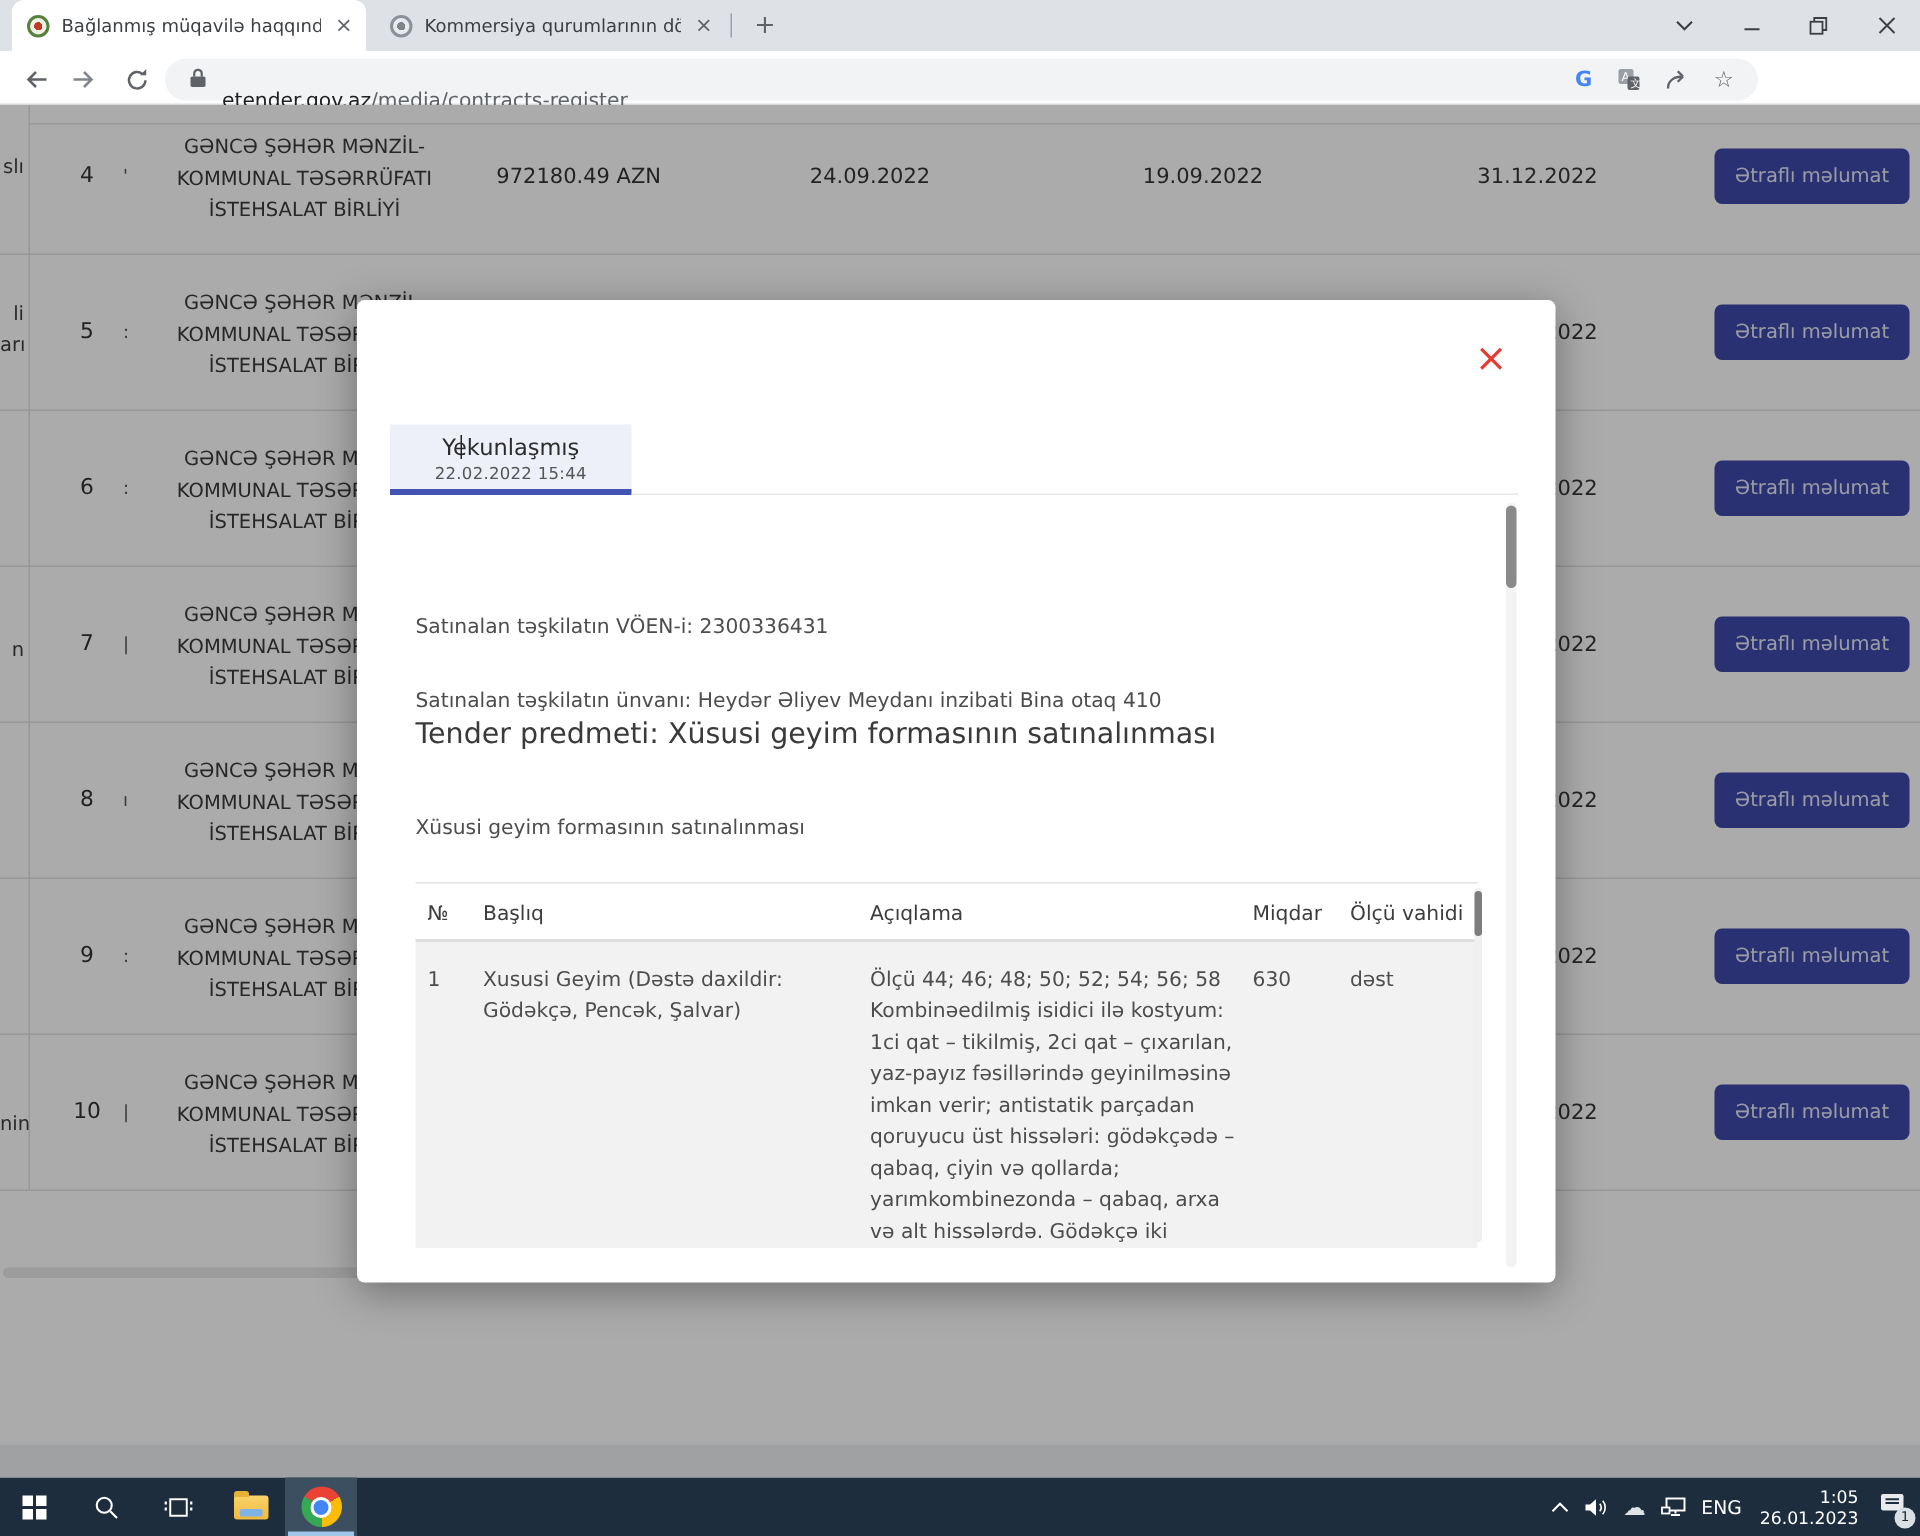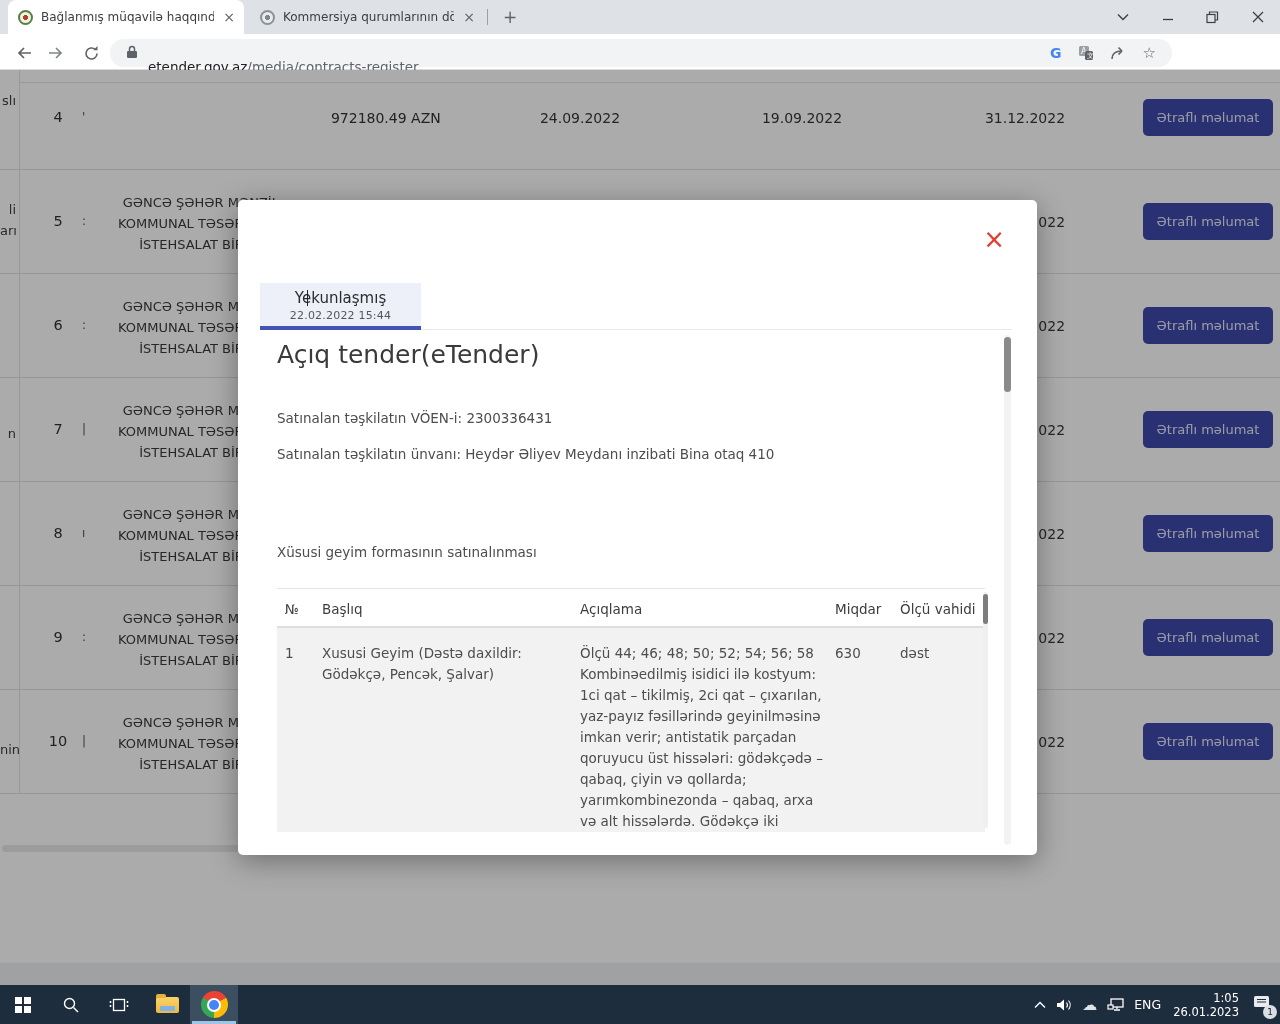--- a/index.html
+++ b/index.html
@@ -196,23 +196,26 @@
       <i></i>
       <i></i>
     </span>
 </div>
 
 <div class="viewport">
   <div style="position:absolute;inset:0;">
     <div class="vline"></div>
     <div class="topline"></div>
   <div class="row" style="top: -4px;">
-    <span class="frag" style="top: 24px;">slı</span>
+    <span class="frag" style="top: 35px;">slı</span>
     <span class="num">4</span>
     <span class="tick">'</span>
+    <span class="org">GƏNCƏ ŞƏHƏR MƏNZİL-
+KOMMUNAL TƏSƏRRÜFATI
+İSTEHSALAT BİRLİYİ</span>
     <span class="price-clip"><span>3972180.49 AZN</span></span>
     <span class="d1">24.09.2022</span>
     <span class="d2">19.09.2022</span>
     <span class="d3">31.12.2022</span>
     <span class="btn">
           <span>Ətraflı məlumat</span>
         </span>
   </div>
       <div class="row" style="top: 100px;">
     <span class="frag" style="top: 29px;">li
@@ -316,23 +319,23 @@
     <div class="status-tab">
       <div class="status-title">Yekunlaşmış</div>
       <span class="caret"></span>
       <div class="status-date">22.02.2022 15:44</div>
     </div>
     <div class="tabline"></div>
     <div class="m-scroll">
         <div class="m-thumb"></div>
       </div>
 
-    <div class="m-title">Açıq tender(eTender)</div>
     <div class="m-line" style="top:210px">Satınalan təşkilatın VÖEN-i: 2300336431</div>
-    <div class="m-line" style="top:246px">Satınalan təşkilatın ünvanı: Heydər Əliyev Meydanı inzibati Bina otaq 410</div>
+    <div class="m-line" style="top:259px">Satınalan təşkilatın ünvanı: Heydər Əliyev Meydanı inzibati Bina otaq 410</div>
+    <div class="m-subject">Tender predmeti: Xüsusi geyim formasının satınalınması</div>
     <div class="m-line" style="top:344px">Xüsusi geyim formasının satınalınması</div>
 
     <div class="m-table">
       <div class="m-thead">
         <span class="th-no">№</span>
         <span class="th-title">Başlıq</span>
         <span class="th-desc">Açıqlama</span>
         <span class="th-qty">Miqdar</span>
         <span class="th-unit">Ölçü vahidi</span>
       </div>

